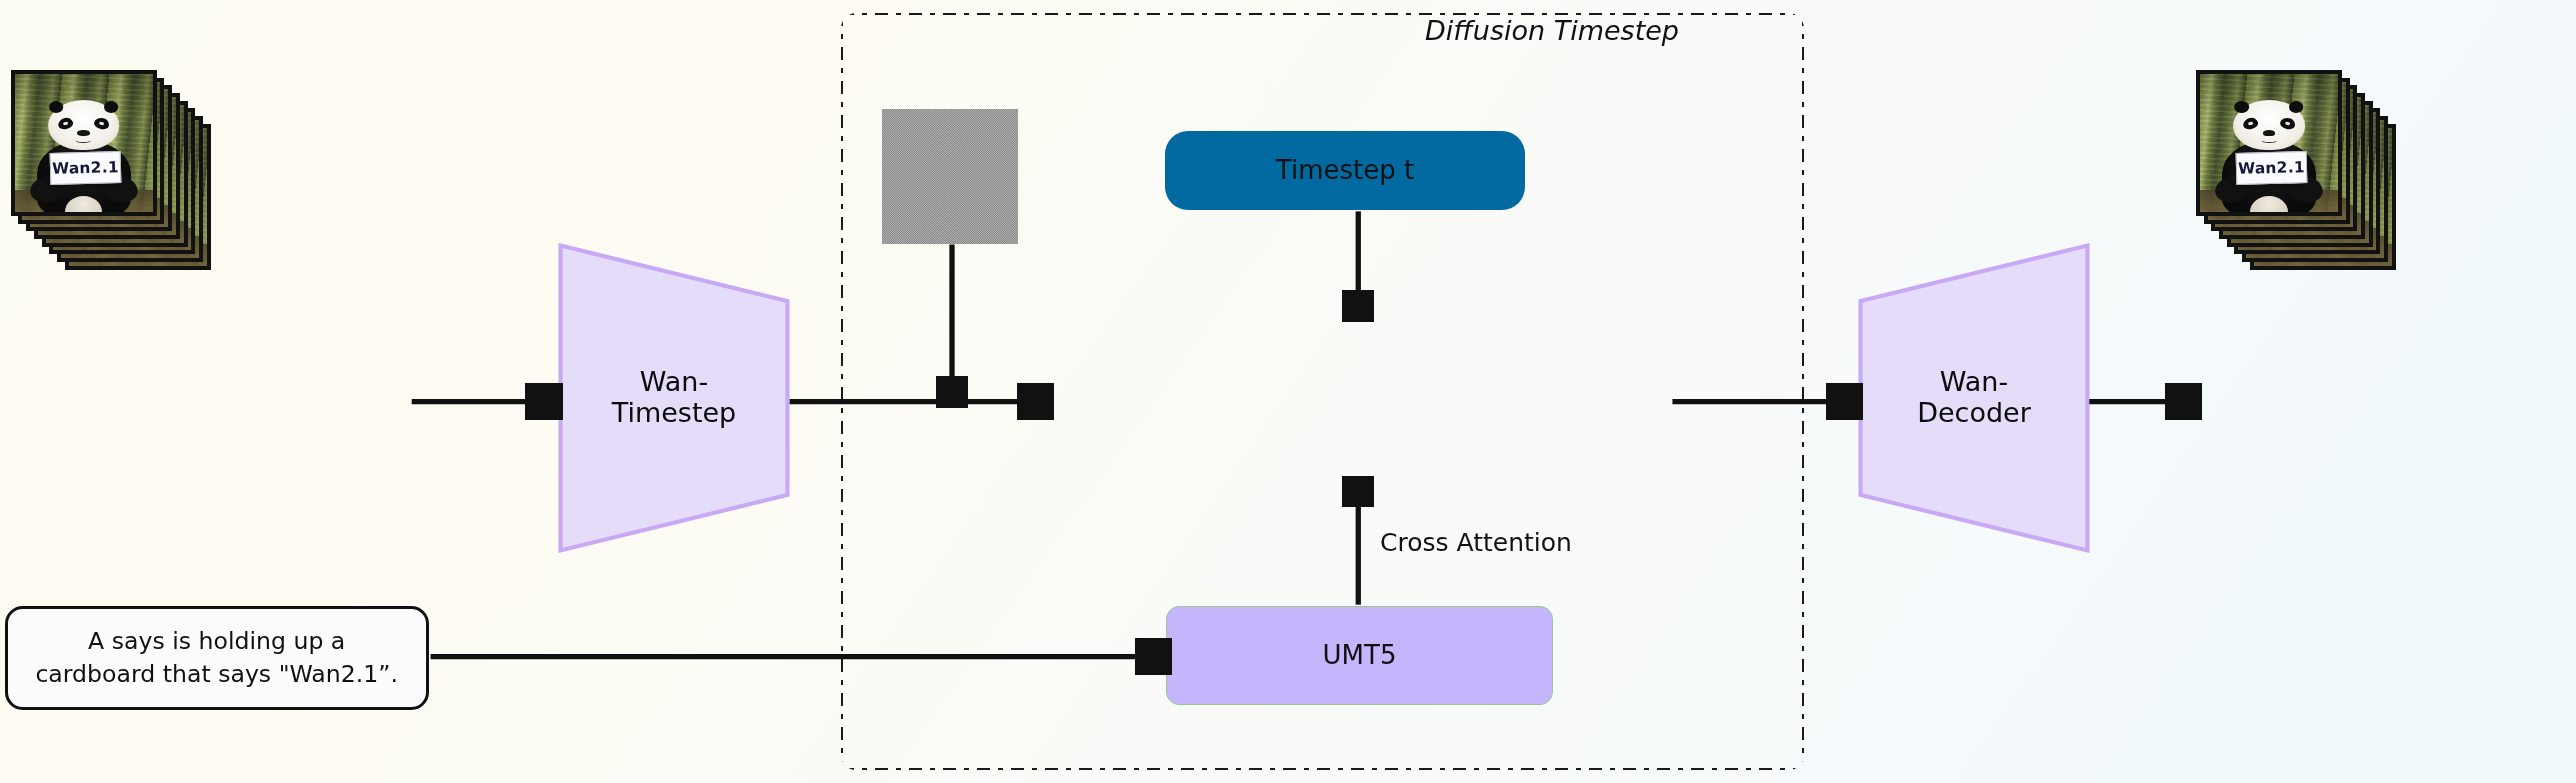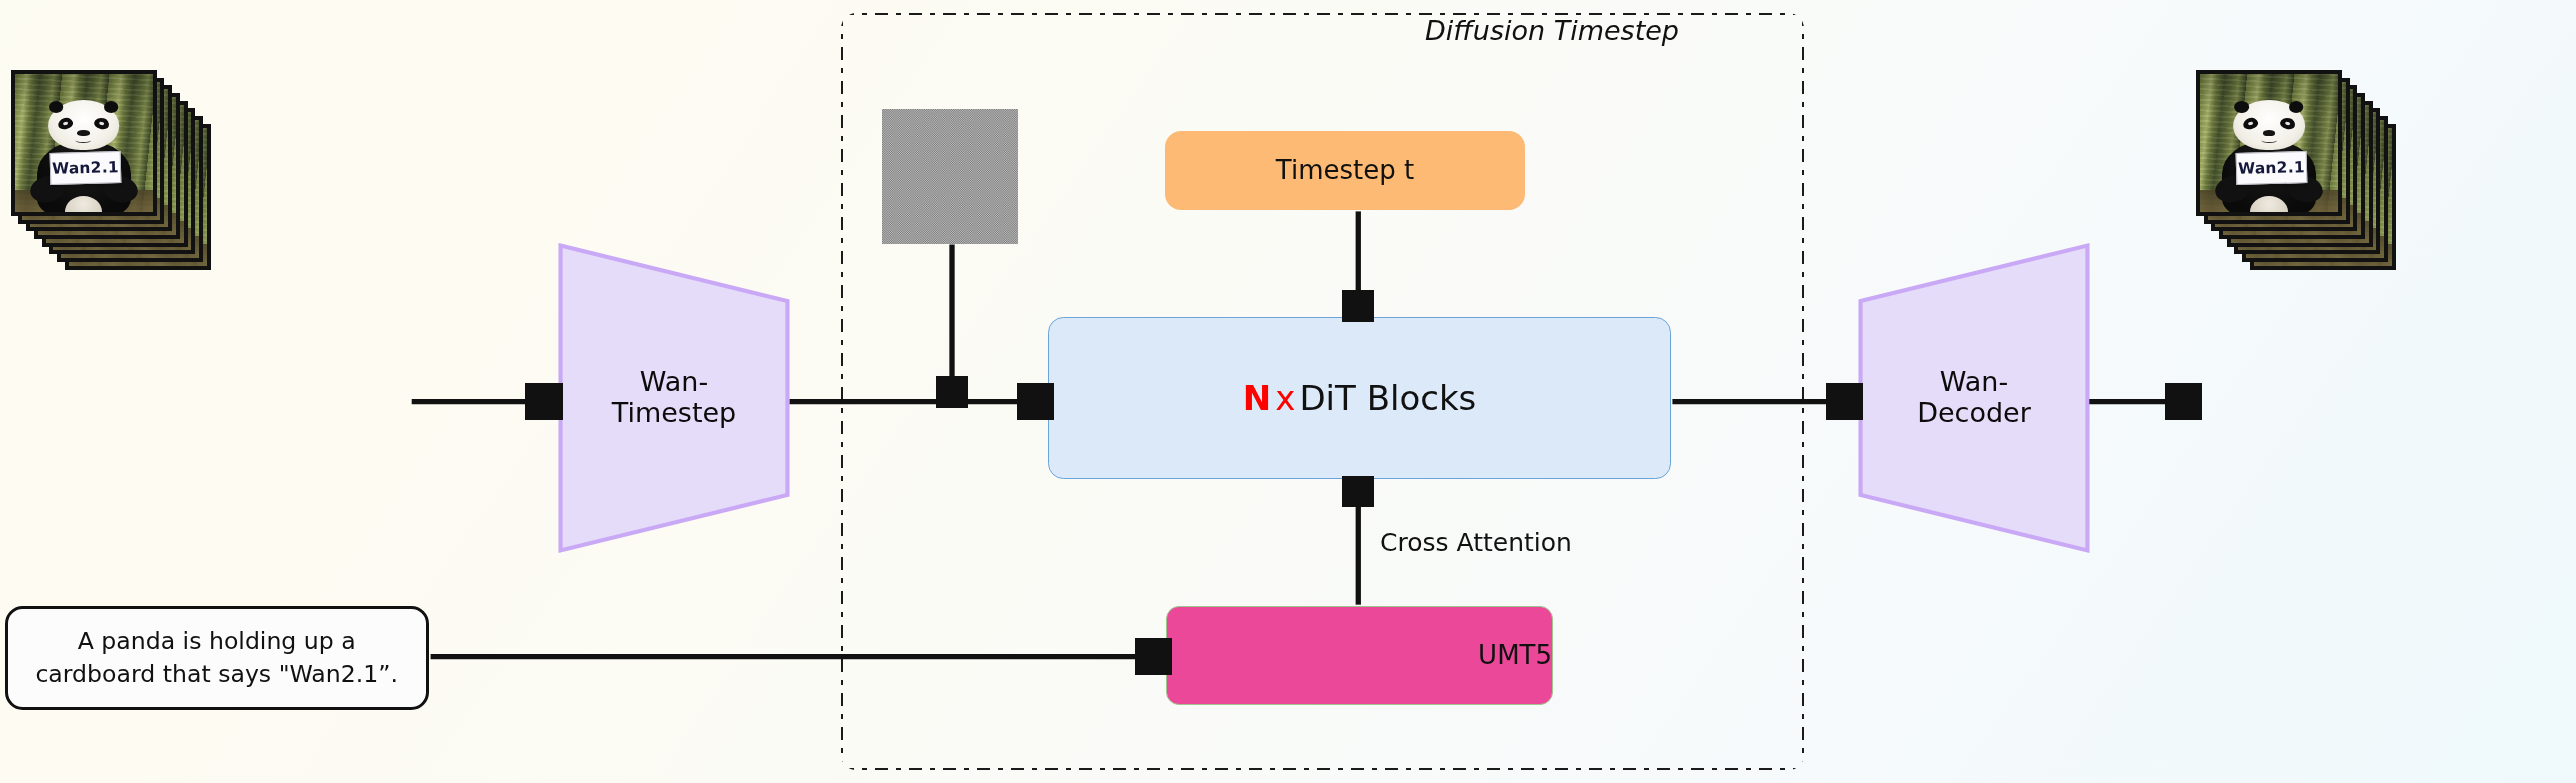--- a/index.html
+++ b/index.html
@@ -112,23 +112,23 @@
     font-family:"DejaVu Sans","Liberation Sans",sans-serif;
   }
 
   
   .rbox{
     position:absolute;display:flex;align-items:center;justify-content:center;
     box-sizing:border-box;text-align:center;
   }
   .rbox .t{font-size:26px;color:#111;line-height:1.2;}
 
-  #timestep-box{background:#fdba74;border-radius:16px;}
+  #timestep-box{background:#0369a1;border-radius:23px;}
   #dit-box{background:#dce9f8;border:1.8px solid #6aa4d8;border-radius:15.4px;}
-  #umt5-box{background:#ec4899;border:1.8px solid #9ec68c;border-radius:13px;justify-content:flex-end;}
+  #umt5-box{background:#c4b5fd;border:1.8px solid #9ec68c;border-radius:13px;}
   #prompt-box{background:#fcfcfc;border:3px solid #111;border-radius:17.7px;}
 
   #dit-box .t{font-size:34px;}
   #dit-n{color:#ff0000;font-weight:700;}
   #dit-x{color:#ff0000;font-weight:400;padding:0 .12em;}
   #prompt-box .t{font-size:23.6px;line-height:1.38;padding:0 15.4px;}
 
   
   #noise-patch{
     position:absolute;
@@ -223,21 +223,21 @@
           </div>
         </div>
         <div class="sign">
           <span style="font-size: 15.4px;">Wan2.1</span>
         </div>
       </div>
     </div>
 
   <div class="rbox" id="prompt-box" style="left:4.7px;top:606px;width:424px;height:104px;">
     <div class="t">
-      <div>A panda is holding up a</div>
+      <div>A says is holding up a</div>
       <div>cardboard that says "Wan2.1”.</div>
     </div>
   </div>
 
   <div class="trap" id="encoder" style="left:557px;top:242px;width:234px;height:312px;">
     <svg viewBox="0 0 396 528" preserveAspectRatio="none">
       <polygon points="6,6 390,100 390,428 6,522" fill="#e5dcfa" stroke="#c9a8f5" stroke-width="7"></polygon>
     </svg>
     <div class="lbl">
       <span>Wan-</span>
@@ -247,25 +247,20 @@
 
   <div id="diffusion-region" style="left:841px;top:13px;width:963px;height:757px;"></div>
   <div id="diffusion-label" style="left:1425px;top:15.4px;">Diffusion Timestep</div>
 
   <div id="noise-patch" style="left:882px;top:109px;width:136px;height:135px;"></div>
 
   <div class="rbox" id="timestep-box" style="left:1165px;top:131px;width:360px;height:79px;">
     <div class="t">Timestep t</div>
   </div>
 
-  <div class="rbox" id="dit-box" style="left:1048px;top:317px;width:623px;height:162px;">
-    <div class="t">
-      <span id="dit-n">N</span><span id="dit-x">x</span><span>DiT Blocks</span>
-    </div>
-  </div>
 
   <div class="rbox" id="umt5-box" style="left:1166px;top:606px;width:387px;height:99px;">
     <div class="t">UMT5</div>
   </div>
 
   <div class="trap" id="decoder" style="left:1857px;top:242px;width:234px;height:312px;">
     <svg viewBox="0 0 396 528" preserveAspectRatio="none">
       <polygon points="6,100 390,6 390,522 6,428" fill="#e5dcfa" stroke="#c9a8f5" stroke-width="7"></polygon>
     </svg>
     <div class="lbl">

